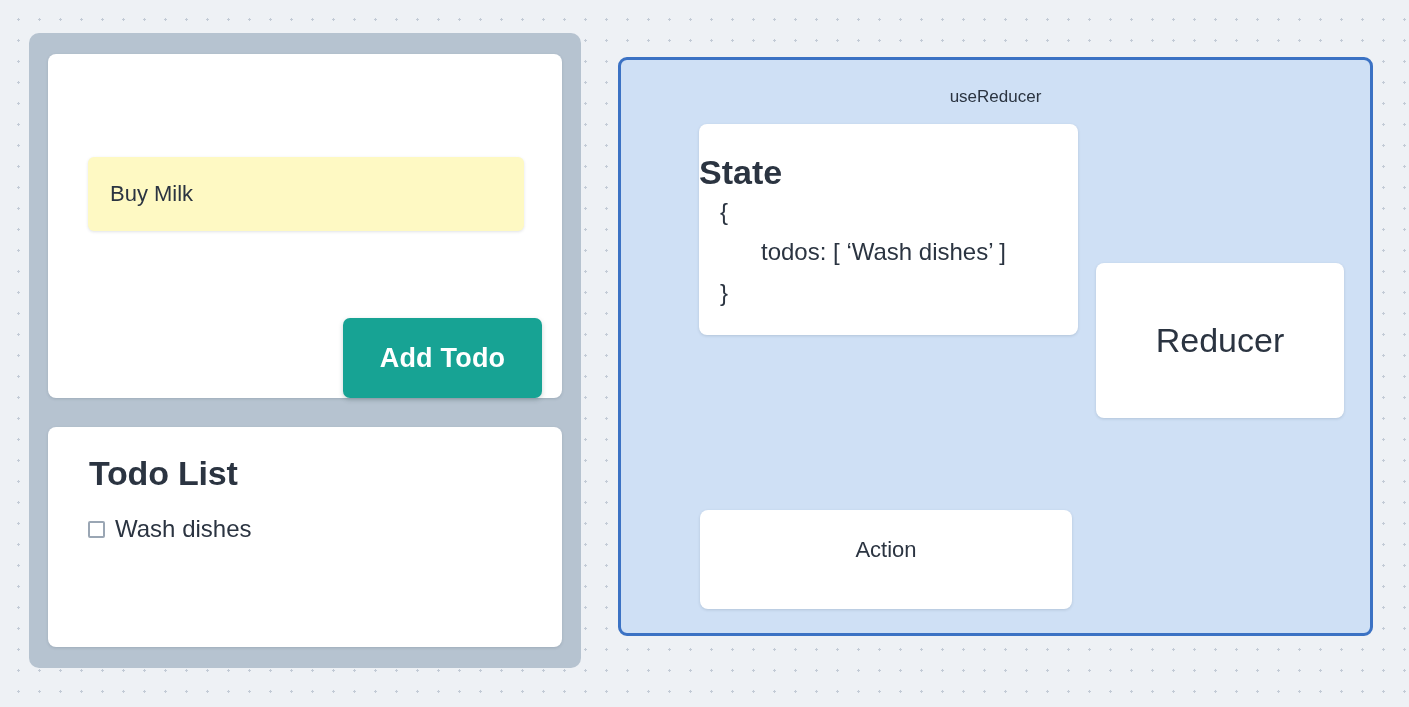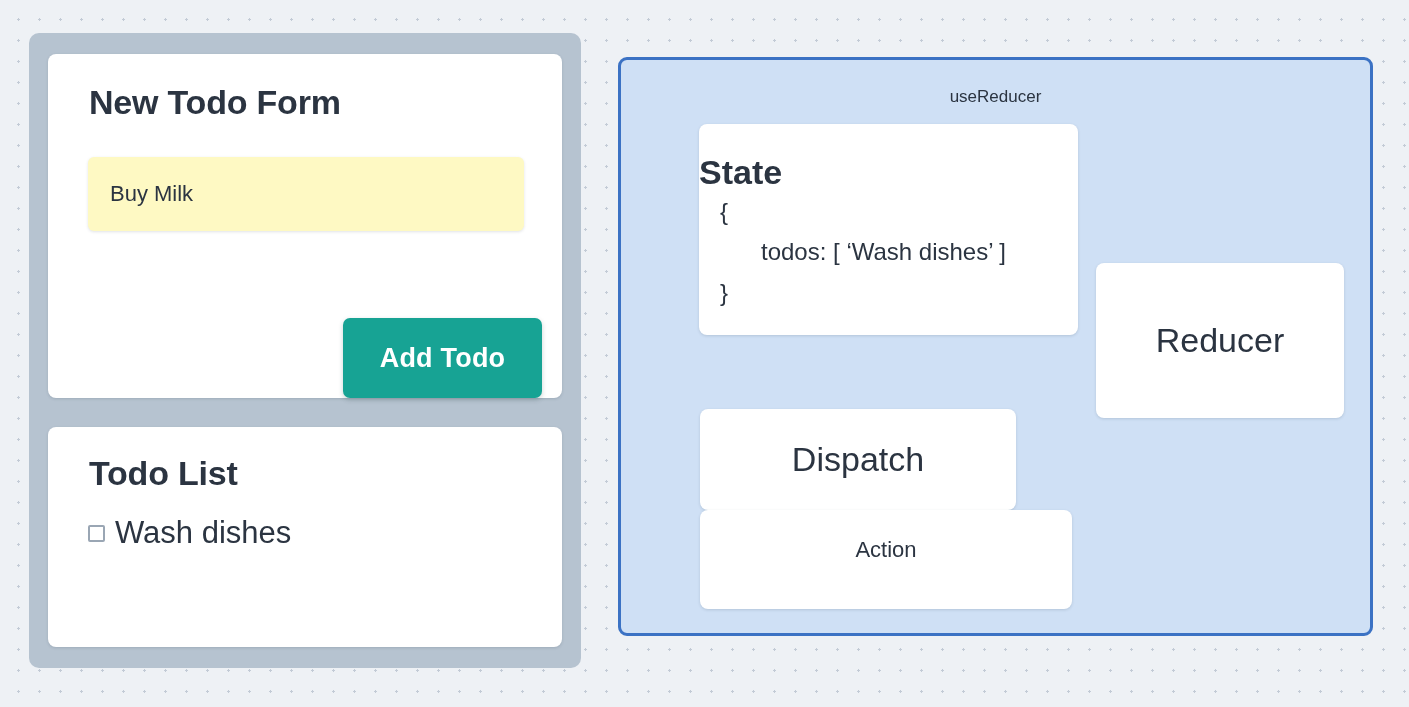--- a/index.html
+++ b/index.html
@@ -112,21 +112,21 @@
     width: 17px;
     height: 17px;
     border: 2px solid #9aa6b4;
     border-radius: 2px;
     background: #ffffff;
     box-sizing: border-box;
     flex: none;
     cursor: pointer;
   }
   .todo-label {
-    font-size: 31px;
+    font-size: 24px;
     color: #2b3441;
     white-space: nowrap;
   }
 
   
   #usereducer-panel {
     position: absolute;
     left: 618px;
     top: 57px;
     width: 755px;
@@ -219,21 +219,20 @@
     font-size: 22px;
     color: #2b3441;
   }
 </style>
 </head>
 <body>
 
 <div id="app-panel">
 
   <div class="card" id="new-todo-card">
-    <div class="card-title" id="new-todo-title">New Todo Form</div>
 
     <input type="text" id="todo-input" value="Buy Milk" style="">
 
     <button id="add-todo-button">Add Todo</button>
   </div>
 
   <div class="card" id="todo-list-card">
     <div class="card-title" id="todo-list-title">Todo List</div>
 
     <div id="todo-item-row">
@@ -252,21 +251,18 @@
     <div id="state-title">State</div>
     <div class="state-line" id="state-brace-open">{</div>
     <div class="state-line" id="state-body-line">todos: [ ‘Wash dishes’ ]</div>
     <div class="state-line" id="state-brace-close">}</div>
   </div>
 
   <div class="card" id="reducer-card">
     <div id="reducer-title">Reducer</div>
   </div>
 
-  <div class="card" id="dispatch-card">
-    <div id="dispatch-title">Dispatch</div>
-  </div>
 
   <div class="card" id="action-card">
     <div id="action-title">Action</div>
   </div>
 
 </div>
 
 </body></html>

